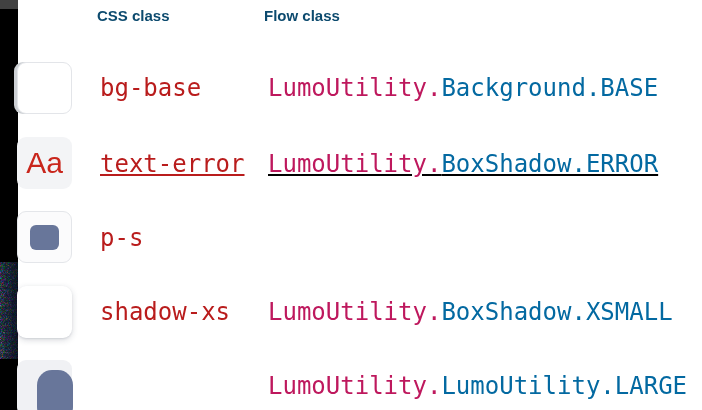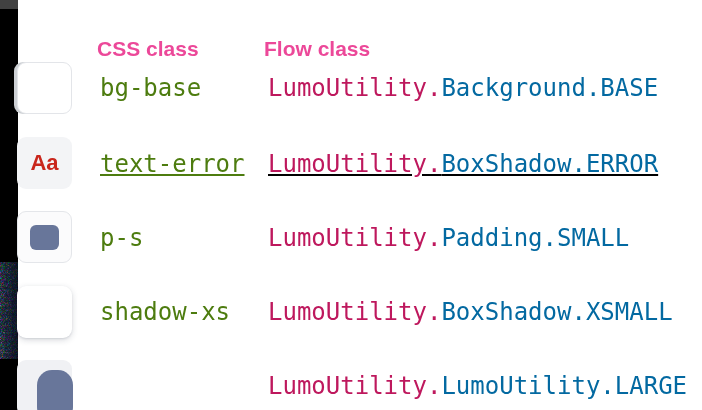--- a/index.html
+++ b/index.html
@@ -37,37 +37,36 @@
     content: "";
     position: absolute; inset: 0;
     background: linear-gradient(90deg, rgba(16,27,48,0) 0%, rgba(10,18,38,0.55) 55%, rgba(5,10,24,0.75) 100%);
   }
 
   
   .hdr {
     position: absolute;
     top: 2px;
     font-weight: 700;
-    font-size: 21px;
+    font-size: 15px;
     line-height: 27px;
-    color: #ec4899;
-    margin-top: 33px;
+    color: #0c4a6e;
   }
   .hdr-css  { left: 97px; }
   .hdr-flow { left: 264px; }
 
   
   .mono {
     position: absolute;
     font-family: "DejaVu Sans Mono", "Liberation Mono", monospace;
     font-size: 24px;
     line-height: 26px;
     white-space: nowrap;
   }
-  .css-label { left: 100px; color: #4d7c0f; }
+  .css-label { left: 100px; color: #b91c1c; }
   .flow-label { left: 268px; }
   .flow-prefix { color: #be185d; }
   .flow-rest { color: #0369a1; }
 
   
   .t-r1 { top: 75px; }
   .t-r2 { top: 151px; text-decoration: underline; }
   .t-r3 { top: 225px; }
   .t-r4 { top: 299px; }
   .t-r5 { top: 373px; }
@@ -91,22 +90,22 @@
     border: 1px solid #e3e5e9;
     box-shadow: -3px 0 0 #cdd0d4;
   }
   .sw-text-error {
     background: #f3f4f6;
     display: flex;
     align-items: center;
     justify-content: center;
   }
   .sw-text-error .aa {
-    font-size: 22px;
-    font-weight: 700;
+    font-size: 30px;
+    font-weight: 400;
     line-height: 1;
     color: #c9261c;
     text-align: right;
   }
   .sw-p-s {
     background: #fbfbfc;
     border: 1px solid #e4e6ea;
     display: flex;
     align-items: center;
     justify-content: center;
@@ -163,21 +162,20 @@
   <div class="swatch sw-r2 sw-text-error">
     <span class="aa">Aa</span>
   </div>
   <div class="mono css-label t-r2">text-error</div>
   <div class="mono flow-label t-r2"><span class="flow-prefix">LumoUtility.</span><span class="flow-rest">BoxShadow.ERROR</span></div>
 
   <div class="swatch sw-r3 sw-p-s">
     <div class="inner"></div>
   </div>
   <div class="mono css-label t-r3">p-s</div>
-  <div class="mono flow-label t-r3"><span class="flow-prefix">LumoUtility.</span><span class="flow-rest">Padding.SMALL</span></div>
 
   <div class="swatch sw-r4 sw-shadow-xs"></div>
   <div class="mono css-label t-r4">shadow-xs</div>
   <div class="mono flow-label t-r4"><span class="flow-prefix">LumoUtility.</span><span class="flow-rest">BoxShadow.XSMALL</span></div>
 
   <div class="swatch sw-r5 sw-rounded-l">
     <div class="inner"></div>
   </div>
   <div class="mono flow-label t-r5"><span class="flow-prefix">LumoUtility.</span><span class="flow-rest">LumoUtility.LARGE</span></div>
 

